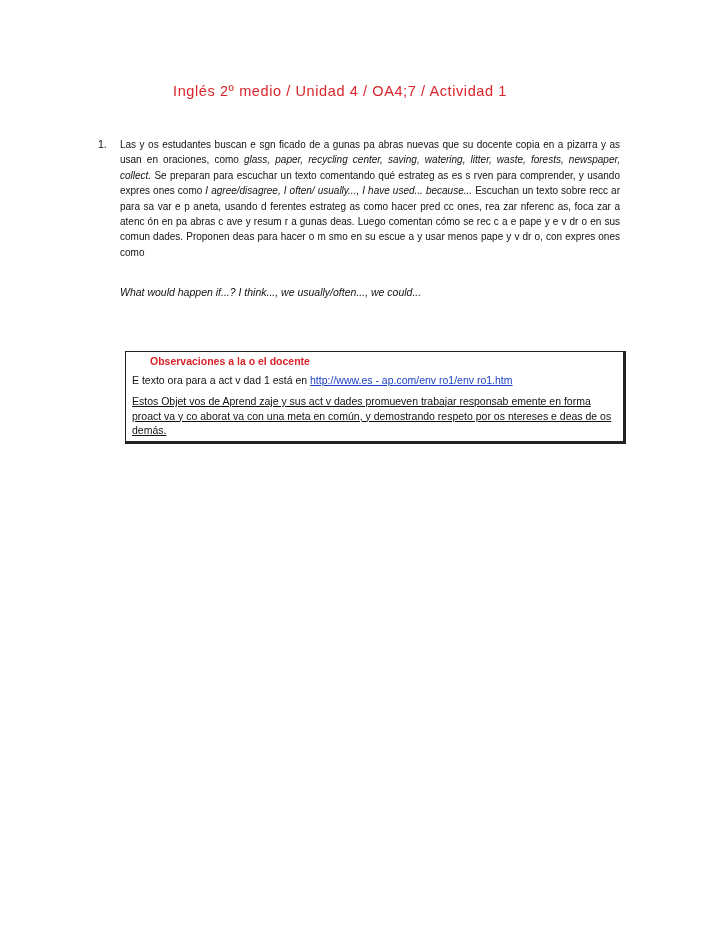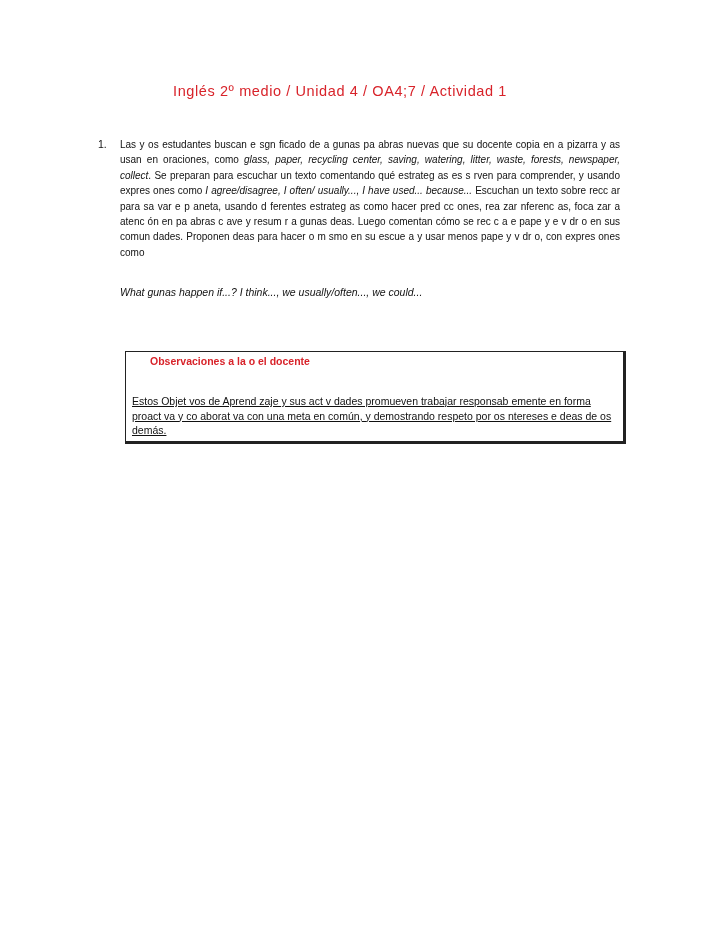--- a/index.html
+++ b/index.html
@@ -22,19 +22,22 @@
 <div class="title">Inglés 2º medio / Unidad 4 / OA4;7 / Actividad 1</div>
 
 <div class="item">
   <span class="item-num">1.</span>
   <div class="item-text">
     <span>Las y os estudantes buscan e sgn ficado de a gunas pa abras nuevas que su docente copia en a pizarra y as usan en oraciones, como </span><em>glass, paper, recycling center, saving, watering, litter, waste, forests, newspaper, collect</em><span>. Se preparan para escuchar un texto comentando qué estrateg as es s rven para comprender, y usando expres ones como </span><em>I agree/disagree, I often/ usually..., I have used... because...</em><span> Escuchan un texto sobre recc ar para sa var e p aneta, usando d ferentes estrateg as como hacer pred cc ones, rea zar nferenc as, foca zar a atenc ón en pa abras c ave y resum r a gunas deas. Luego comentan cómo se rec c a e pape y e v dr o en sus comun dades. Proponen deas para hacer o m smo en su escue a y usar menos pape y v dr o, con expres ones como</span>
   </div>
 </div>
 
 <div class="examples">
-  <div>What gunas happen if...? I think..., we usually/often..., we could...</div>
+  <div>What would happen if...? I think..., we usually/often..., we could...</div>
 </div>
 
 <div class="notes">
   <div class="notes-title">Observaciones a la o el docente</div>
+  <div class="notes-line1">
+    <span>E texto ora para a act v dad 1 está en </span><a class="notes-link">http://www.es - ap.com/env ro1/env ro1.htm</a>
+  </div>
   <div class="notes-para">Estos Objet vos de Aprend zaje y sus act v dades promueven trabajar responsab emente en forma proact va y co aborat va con una meta en común, y demostrando respeto por os ntereses e deas de os demás.</div>
 </div>
 
 </body></html>

